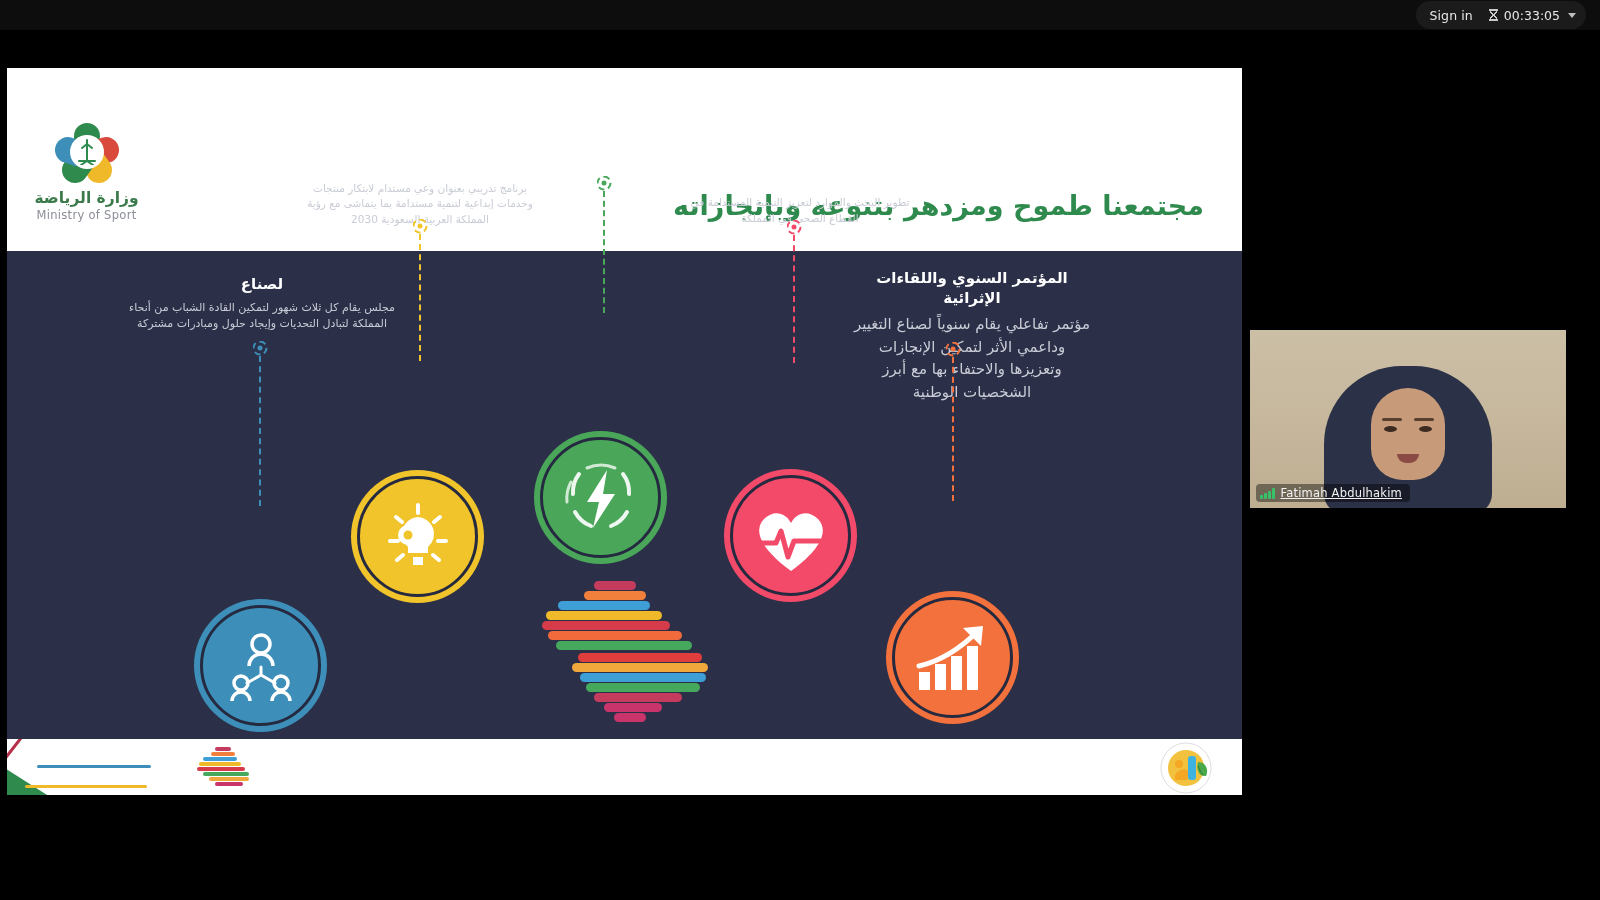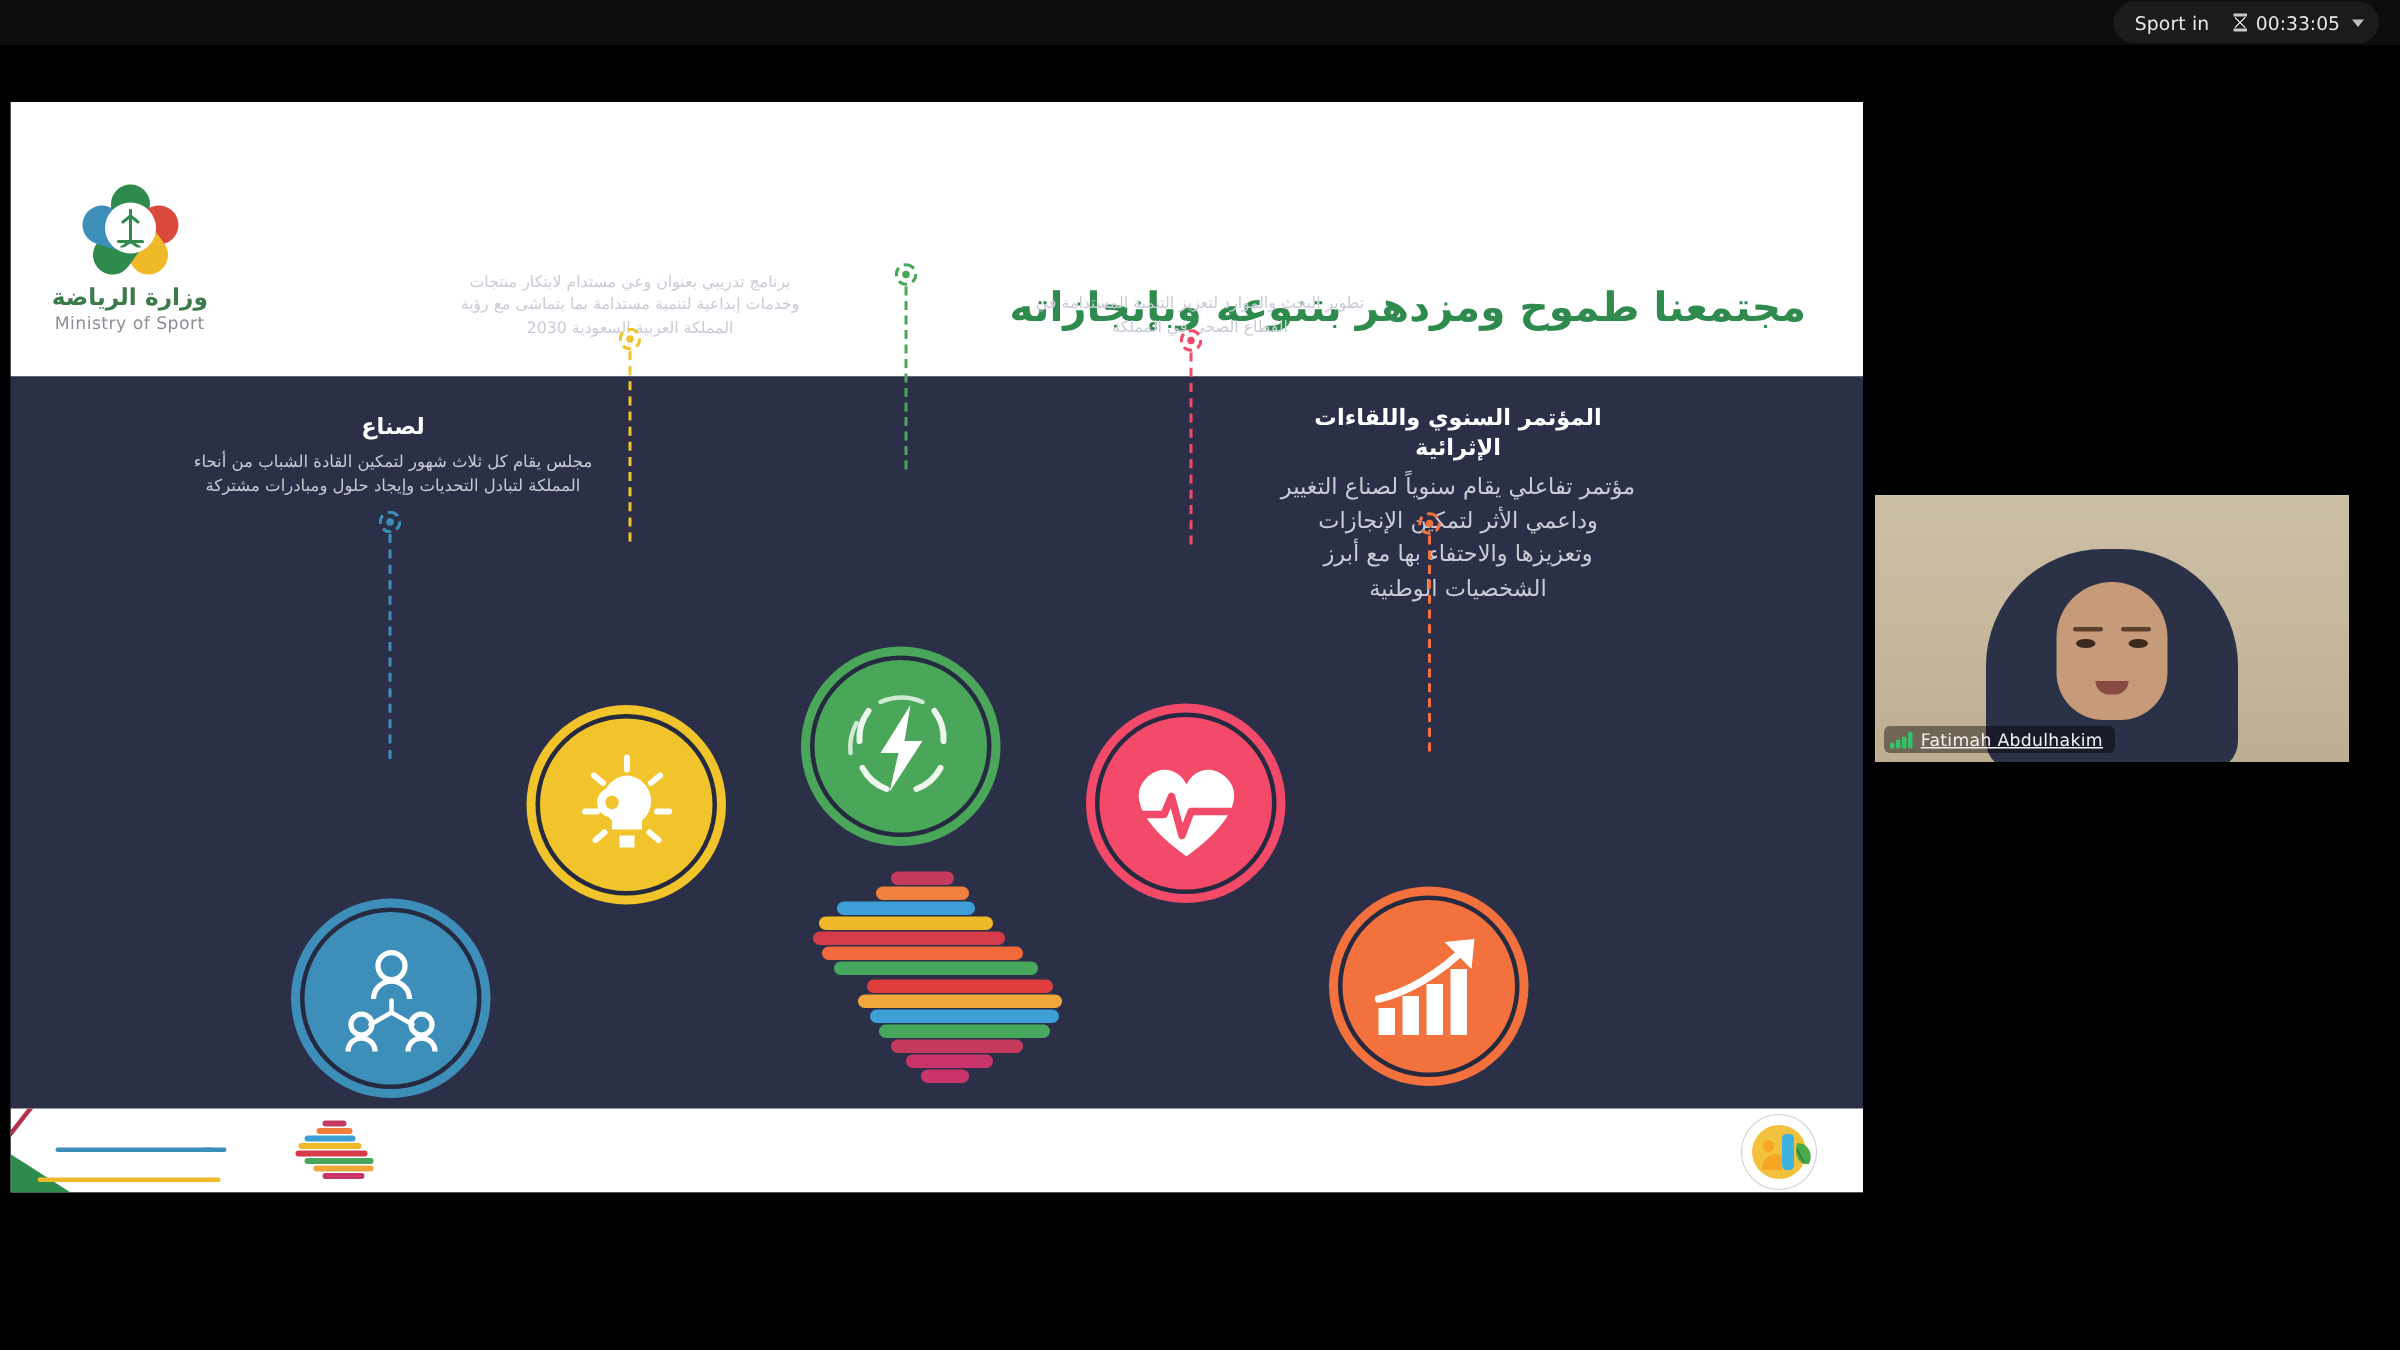--- a/index.html
+++ b/index.html
@@ -146,21 +146,21 @@
   .bars i{width:2.5px;background:#37c26a;border-radius:1px;}
   .nametag span{color:#f2f2f2;font-size:11.5px;letter-spacing:.2px;text-decoration:underline;}
 </style>
 </head>
 <body>
 
 <div class="screen">
 
   <div class="topbar">
     <div class="topbar-pill">
-      <span class="signin">Sport in</span>
+      <span class="signin">Sign in</span>
       <span class="timerwrap">
         <span class="hourglass"></span>
         <span class="timer">00:33:05</span>
         <span class="chev"></span>
       </span>
     </div>
   </div>
 
   <div class="stage">
 

